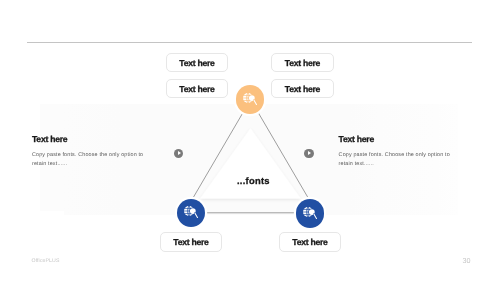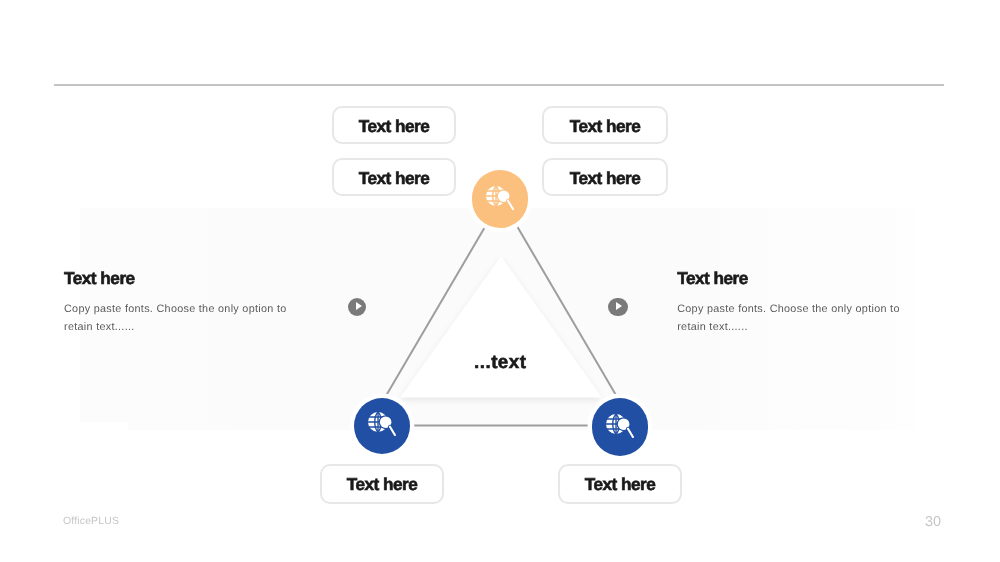--- a/index.html
+++ b/index.html
@@ -108,17 +108,17 @@
     <p>Copy paste fonts. Choose the only option to retain text......</p>
   </div>
 
   <div class="playc" style="left:173.9px;top:148.6px;">
     <span class="ptri"></span>
   </div>
   <div class="playc" style="left:304.4px;top:148.6px;">
     <span class="ptri"></span>
   </div>
 
-  <div class="centertext" style="left:237px;top:176.0px;">...text</div>
+  <div class="centertext" style="left:237px;top:176.0px;">...fonts</div>
 
   <div class="brand">OfficePLUS</div>
   <div class="pageno">30</div>
 </div>
 
 </body></html>

